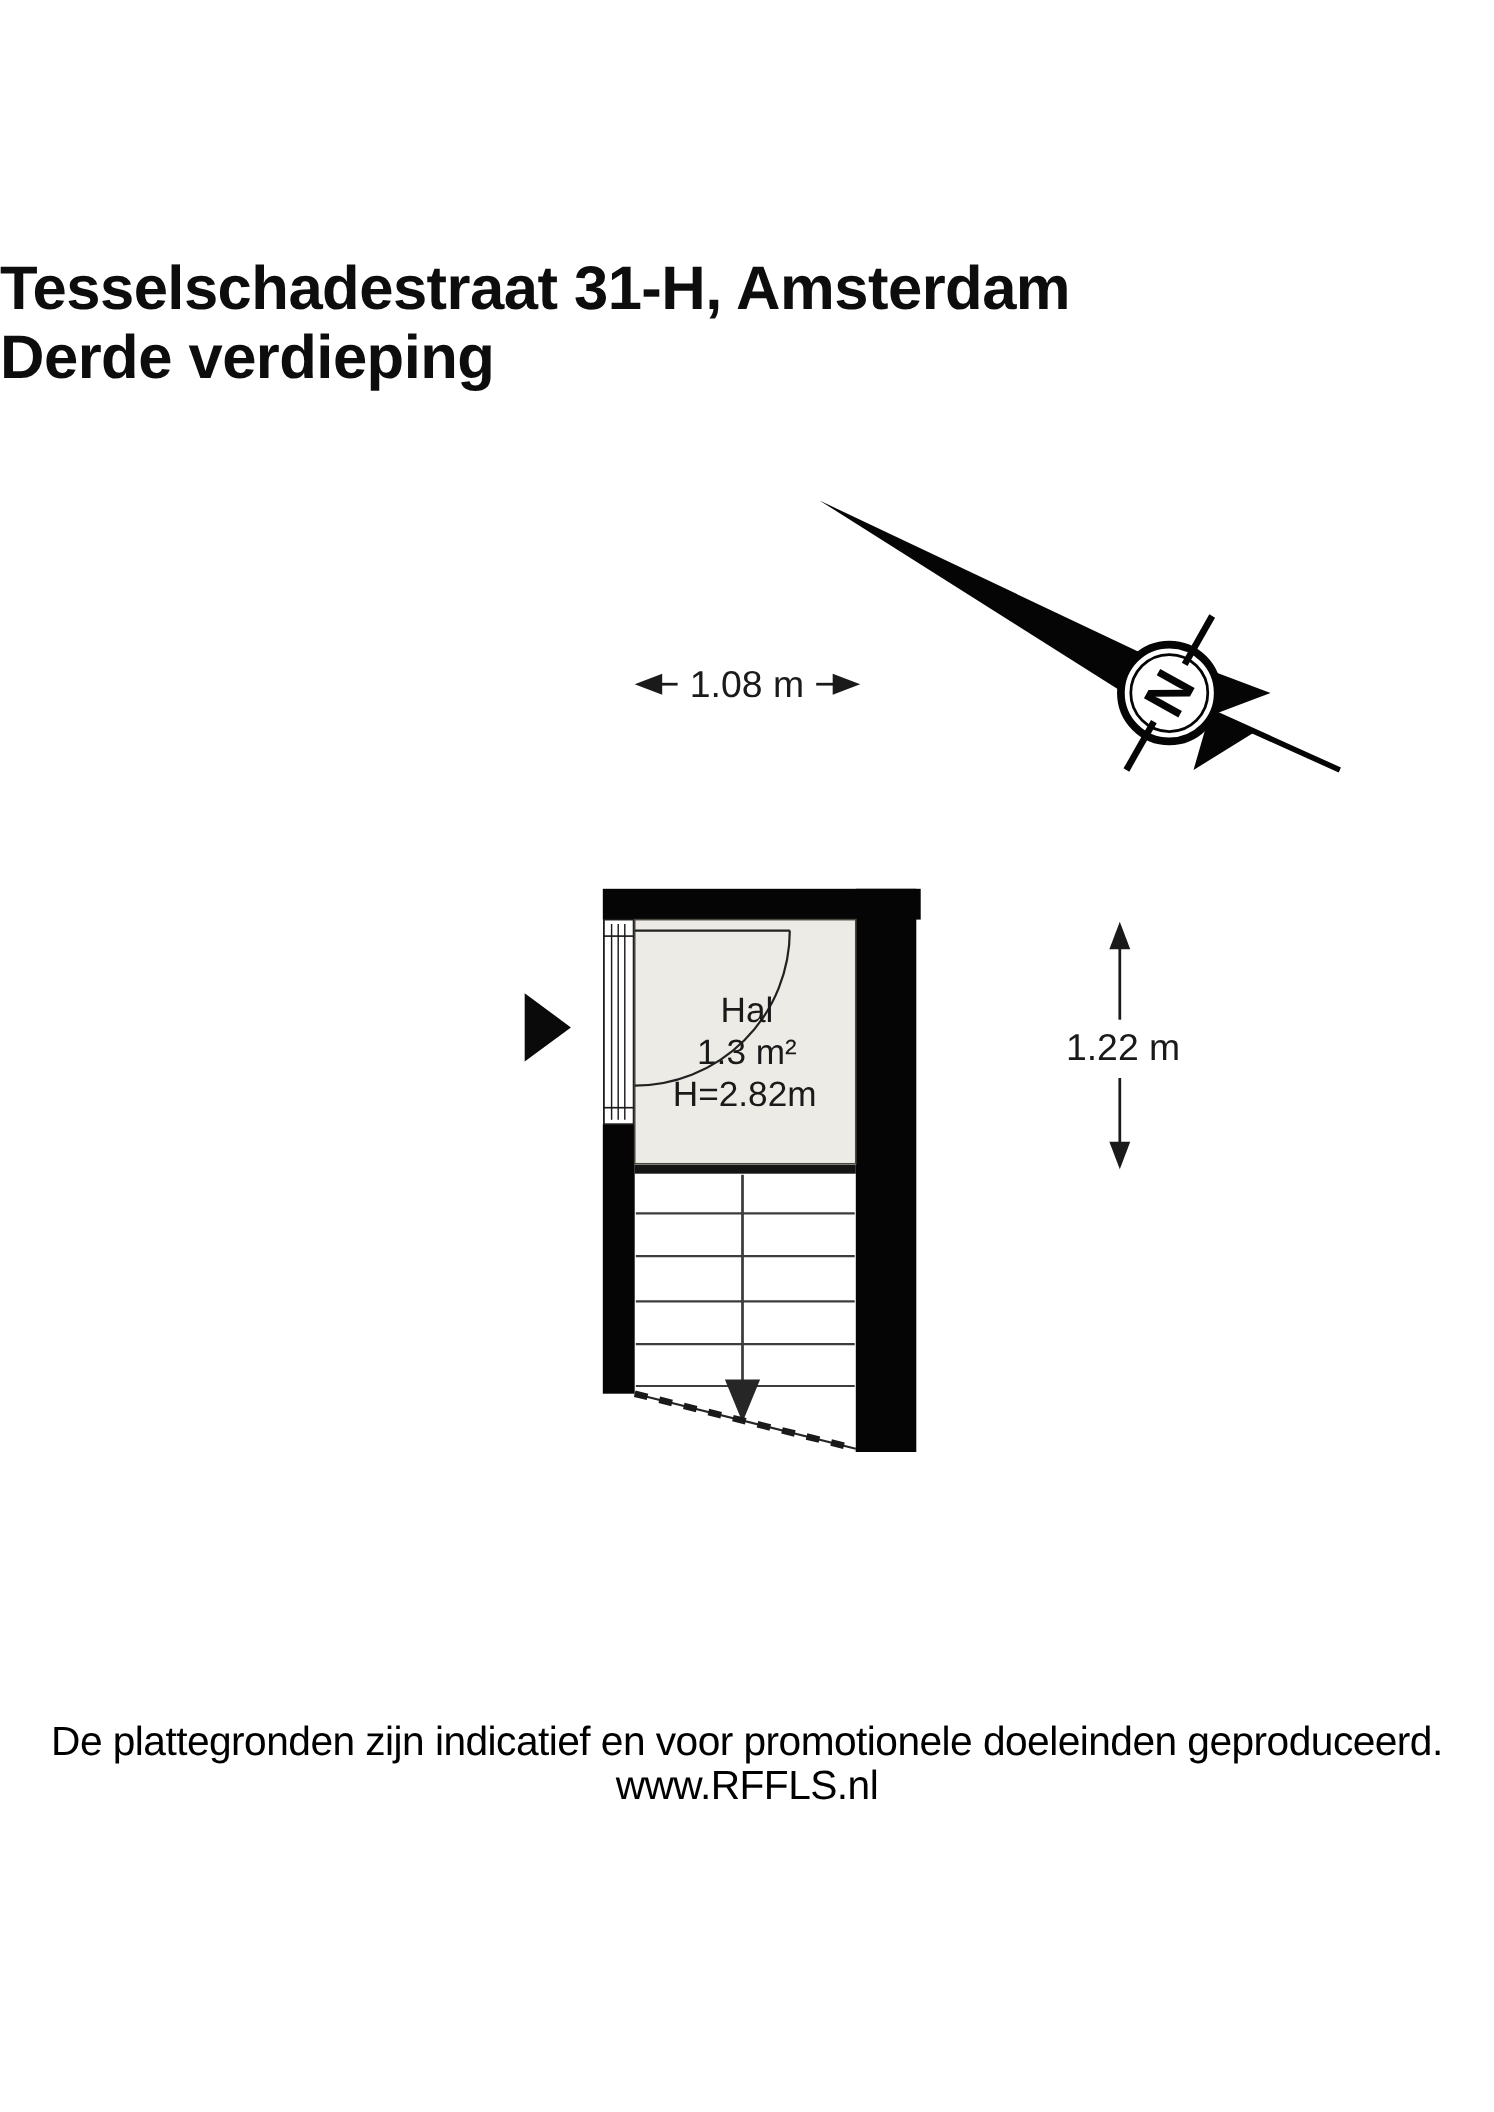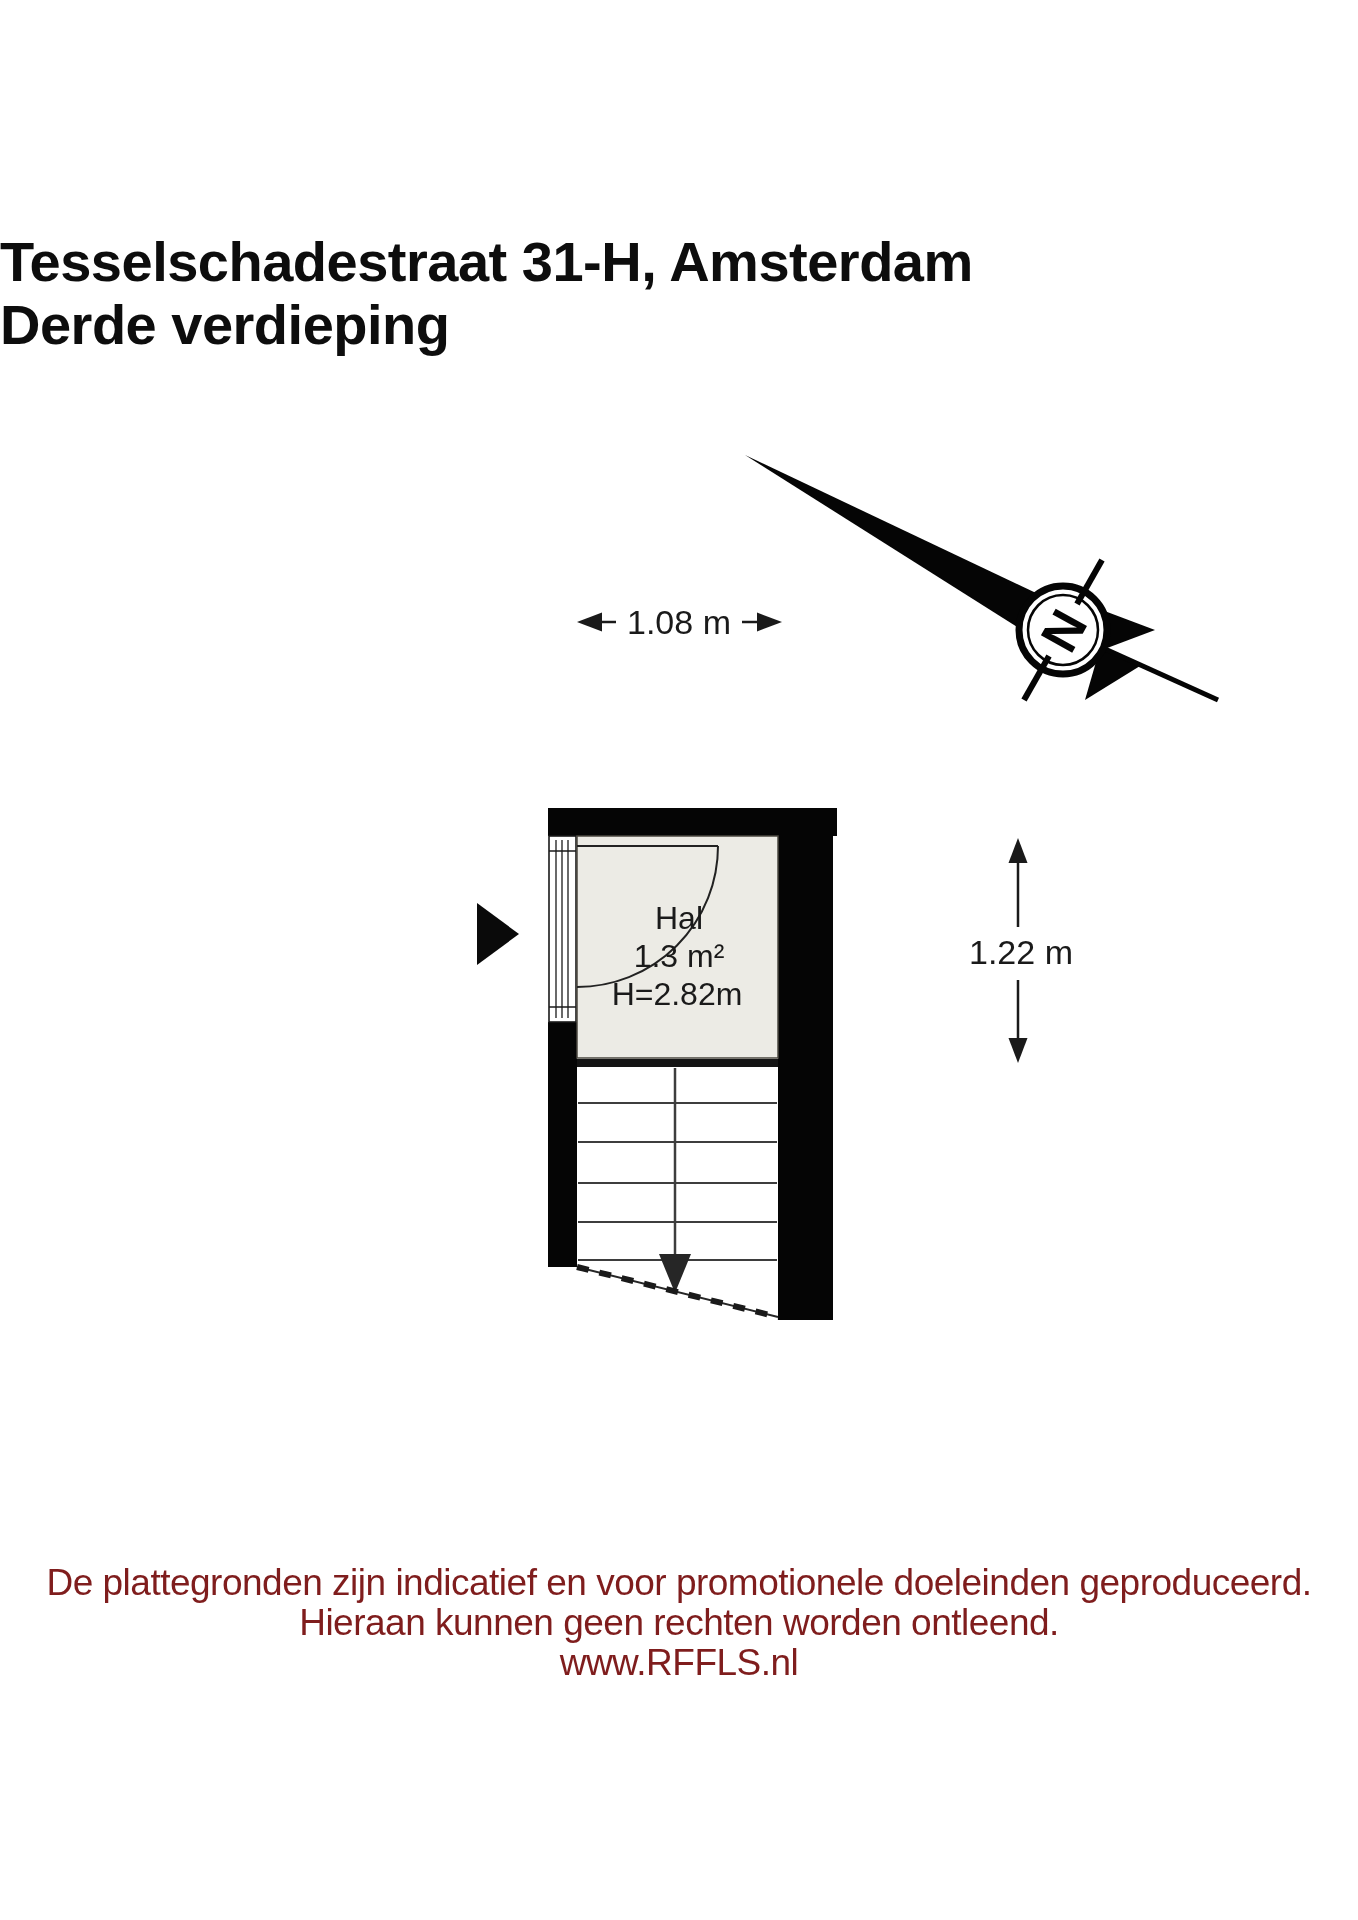--- a/index.html
+++ b/index.html
@@ -24,21 +24,21 @@
     position:absolute;
     top:0;left:0;
   }
   .footer-block{
     position:absolute;
     top:1563px;left:0;width:1358px;
     text-align:center;
     font-size:37px;
     line-height:40px;
     letter-spacing:-0.5px;
-    color:#7f1d1d;
+    color:#000000;
   }
   svg text{
     font-family:"Liberation Sans","DejaVu Sans",sans-serif;
   }
 </style>
 </head>
 <body>
 
 <div class="page">
 
@@ -116,17 +116,16 @@
       <line x1="578" y1="1260" x2="777" y2="1260" stroke="#3d3d3d" stroke-width="2"></line>
       <line x1="675" y1="1068" x2="675" y2="1258" stroke="#3d3d3d" stroke-width="2.5"></line>
       <polygon points="659,1254 691,1254 675,1293" fill="#262626"></polygon>
       <line x1="577" y1="1267" x2="778" y2="1317" stroke="#262626" stroke-width="2"></line>
       <line x1="577" y1="1267" x2="778" y2="1317" stroke="#1a1a1a" stroke-width="6" stroke-dasharray="12 11"></line>
     </g>
   </svg>
 
   <div class="footer-block">
     <div>De plattegronden zijn indicatief en voor promotionele doeleinden geproduceerd.</div>
-    <div>Hieraan kunnen geen rechten worden ontleend.</div>
     <div>www.RFFLS.nl</div>
   </div>
 
 </div>
 
 </body></html>

